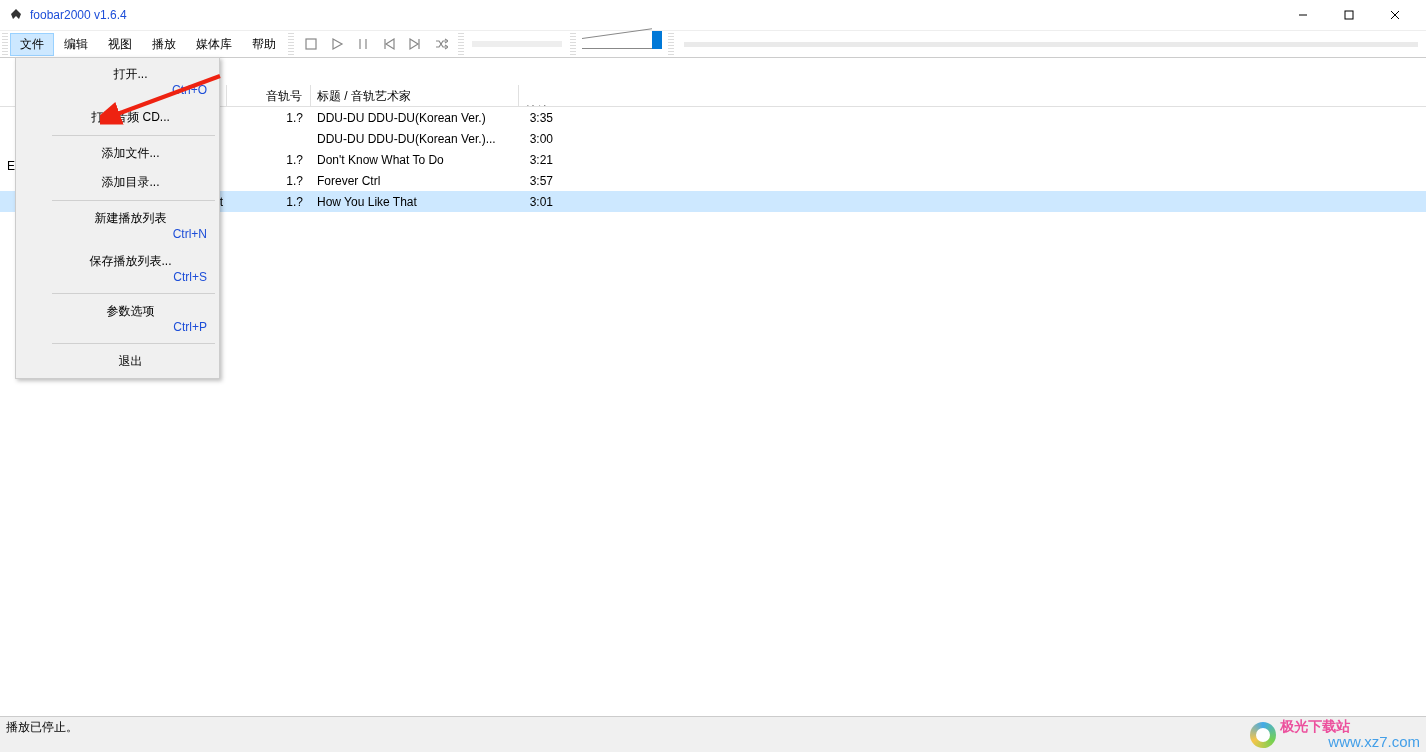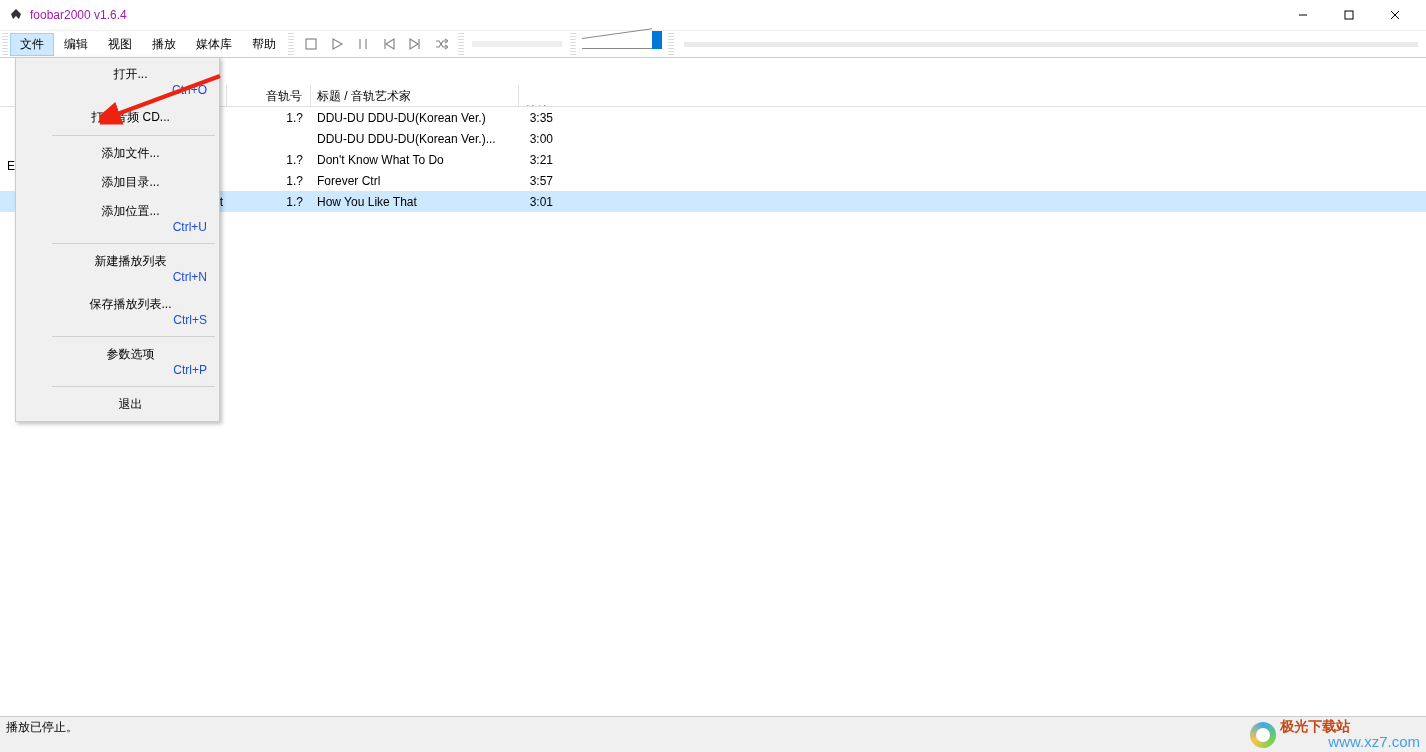--- a/index.html
+++ b/index.html
@@ -2,21 +2,21 @@
 <html><head>
 <meta charset="utf-8">
 <style>
 * { margin: 0; padding: 0; box-sizing: border-box; font-family: "Microsoft YaHei", "Segoe UI", Tahoma, sans-serif; }
 body { background: #fff; width: 1426px; height: 752px; overflow: hidden; position: relative; }
 
 
 .titlebar { height: 30px; display: flex; align-items: center; padding: 0 8px; background: #fff; border-bottom: 0px solid #eee; }
 .app-icon { width: 16px; height: 16px; margin-right: 6px; display: flex; align-items: center; justify-content: center; }
 .app-icon svg { width: 16px; height: 16px; }
-.title-text { font-size: 12px; color: #a21caf; }
+.title-text { font-size: 12px; color: #1d4ed8; }
 .win-controls { margin-left: auto; display: flex; }
 .win-btn { width: 46px; height: 30px; display: flex; align-items: center; justify-content: center; font-size: 10px; color: #000; cursor: default; }
 
 
 .menubar-row { height: 28px; display: flex; align-items: center; border-bottom: 1px solid #ccc; border-top: 1px solid #eee; position: relative; }
 .handle { height: 22px; width: 6px; margin: 0 2px; background: repeating-linear-gradient(#888 0 1px, transparent 1px 3px); opacity: 0.3; }
 .menubar { display: flex; }
 .menu-item { padding: 3px 10px; font-size: 12px; cursor: default; }
 .menu-item.active { background: #cde8ff; border: 1px solid #99d1ff; padding: 2px 9px; }
 .toolbar-btns { display: flex; gap: 8px; padding: 0 6px; }
@@ -56,21 +56,21 @@
 .cell.title { width: 208px; flex: 0 0 208px; }
 .cell.dur { width: 40px; flex: 0 0 40px; text-align: right; padding-right: 6px;}
 
 
 .statusbar { position: absolute; left: 0; right: 0; bottom: 0; height: 36px; background: #f0f0f0; border-top: 1px solid #ccc; font-size: 12px; padding: 2px 6px; }
 
 
 .watermark { position: absolute; right: 6px; bottom: 2px; display: flex; align-items: center; gap: 4px; opacity: .95; }
 .wm-logo { width: 26px; height: 26px; border-radius: 50%; background: conic-gradient(#3aa6e8, #6ed04a, #f6c342, #3aa6e8); display: flex; align-items: center; justify-content: center; }
 .wm-logo::after{content:"";width:14px;height:14px;background:#fff;border-radius:50%;}
-.wm-text { font-size: 14px; font-weight: bold; color: #c2410c; line-height: 1; }
+.wm-text { font-size: 14px; font-weight: bold; color: #ec4899; line-height: 1; }
 .wm-sub { font-size: 15px; color: #3a9be8; margin-left: 48px; }
 </style>
 </head>
 <body>
 
 <div class="titlebar">
   <span class="app-icon">
     <svg viewBox="0 0 16 16">
         <path d="M8 2 L3 7 L5 12 L8 9 L11 12 L13 7 Z" fill="#333"></path>
       </svg>
@@ -204,24 +204,20 @@
     <div class="dd-item">
       <span>打开音频 CD...</span>
     </div>
     <div class="dd-sep"></div>
     <div class="dd-item">
       <span>添加文件...</span>
     </div>
     <div class="dd-item">
       <span>添加目录...</span>
     </div>
-    <div class="dd-item">
-      <span>添加位置...</span>
-      <span class="dd-shortcut">Ctrl+U</span>
-    </div>
     <div class="dd-sep"></div>
     <div class="dd-item">
       <span>新建播放列表</span>
       <span class="dd-shortcut">Ctrl+N</span>
     </div>
     <div class="dd-item">
       <span>保存播放列表...</span>
       <span class="dd-shortcut">Ctrl+S</span>
     </div>
     <div class="dd-sep"></div>

